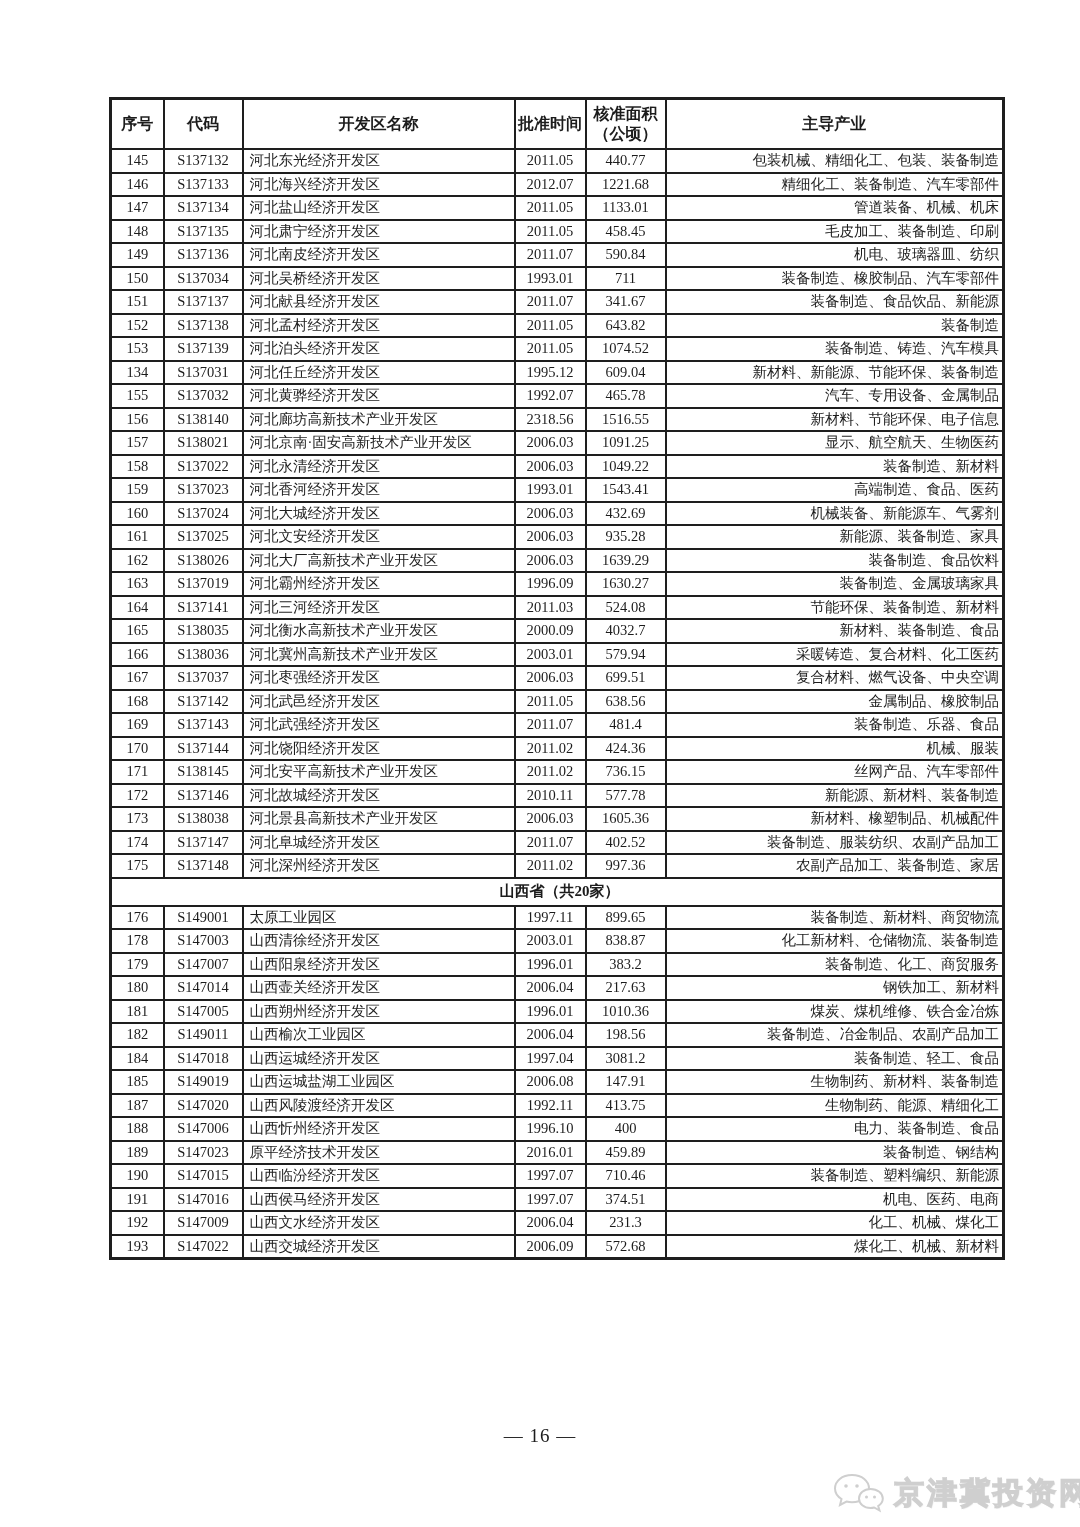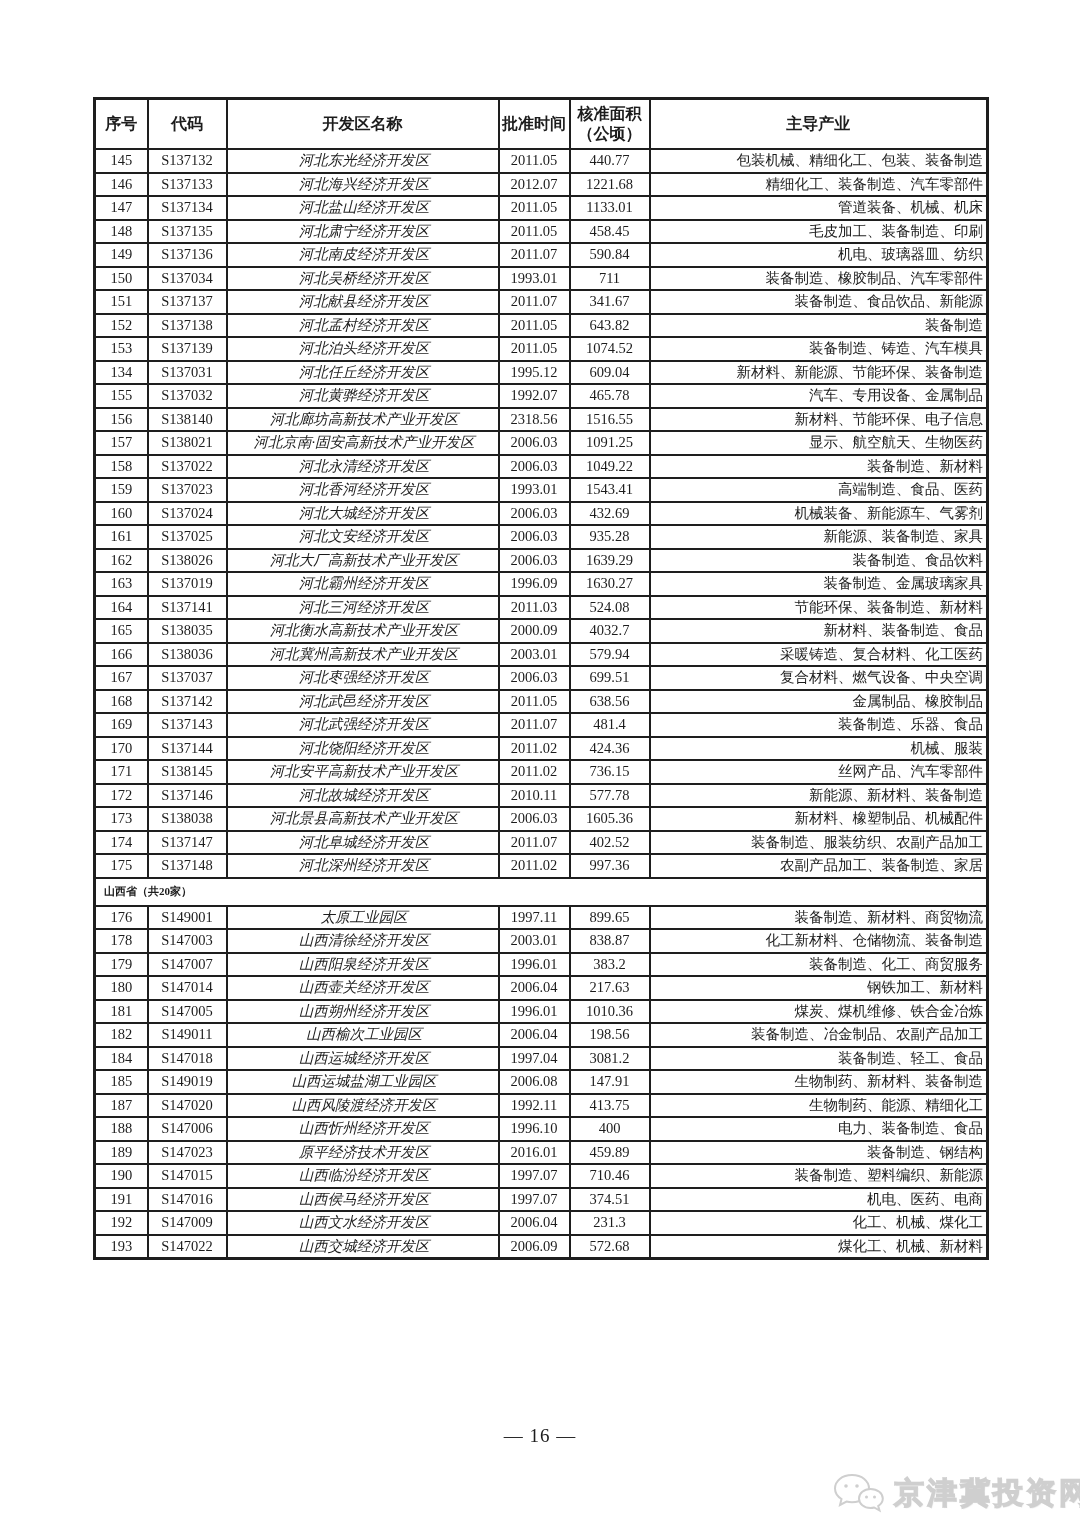--- a/index.html
+++ b/index.html
@@ -9,40 +9,40 @@
     --watermark-fill:#f4f4f4;
   }
   html,body{margin:0;padding:0;}
   body{
     width:1080px;height:1527px;position:relative;background:#ffffff;
     font-family:"Liberation Serif","DejaVu Serif",serif;
     color:var(--text-color);overflow:hidden;
   }
   .page{position:absolute;inset:0;}
   table.zones-table{
-    position:absolute;left:93px;top:97px;width:893px;
+    position:absolute;left:109px;top:97px;width:893px;
     border-collapse:collapse;table-layout:fixed;
     border:3px solid var(--border-color);
     padding-left:19px;
   }
   .zones-table th,.zones-table td{
     border:2px solid var(--border-color);
     overflow:hidden;white-space:nowrap;
   }
   .zones-table thead th{
     height:48px;font-weight:bold;font-size:16px;text-align:center;
     white-space:pre-line;line-height:1.25;padding:0 2px;
   }
   .zones-table tbody td{
     height:21.5px;font-size:14.5px;padding:0 3px;text-align:center;
   }
-  .zones-table tbody td.cell-name{text-align:center;padding-left:6px;font-style:italic;}
+  .zones-table tbody td.cell-name{text-align:left;padding-left:6px;}
   .zones-table tbody td.cell-industries{text-align:right;padding-left:8px;}
   .zones-table tbody tr.section-row td{
-    height:26px;font-weight:bold;font-size:11px;text-align:left;padding-left:8px;
+    height:26px;font-weight:bold;font-size:15px;text-align:center;padding-left:8px;
   }
   .footer{
     position:absolute;left:0;top:1425px;width:100%;text-align:center;
   }
   .page-number{font-size:19px;letter-spacing:1px;}
   .watermark{
     position:absolute;right:-12px;top:1472px;
     display:flex;align-items:center;gap:10px;
   }
   .watermark-text{

